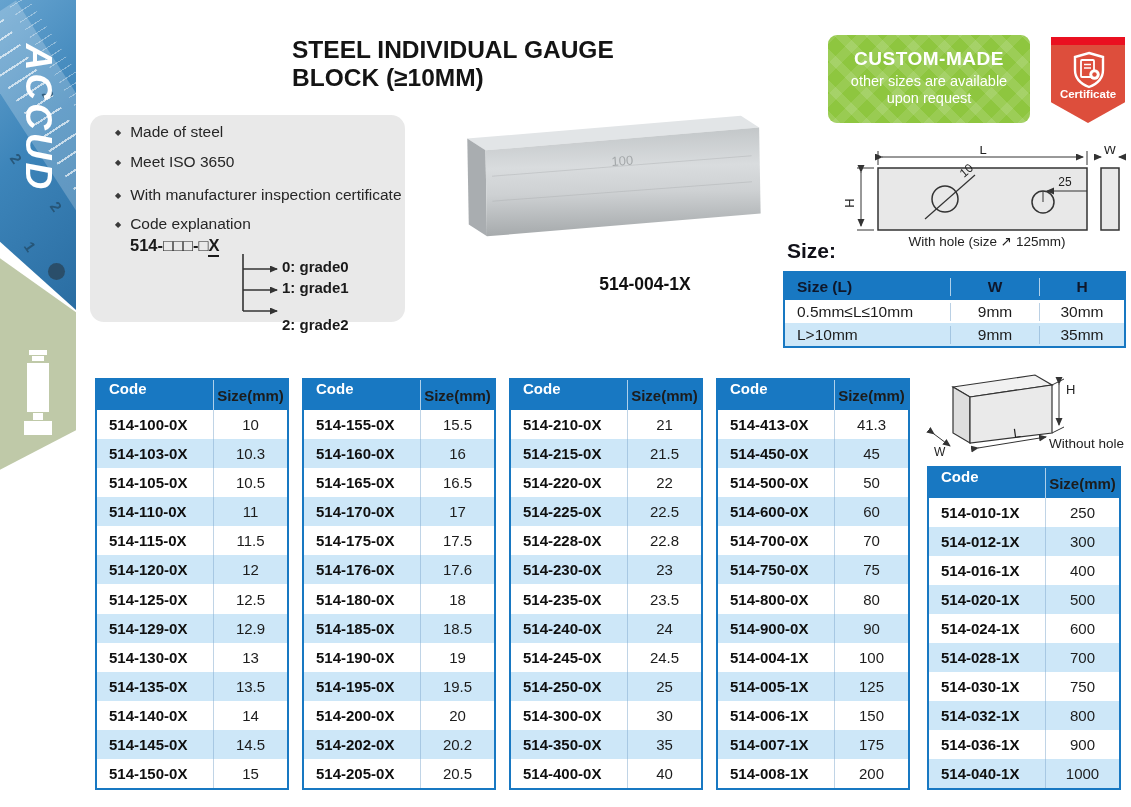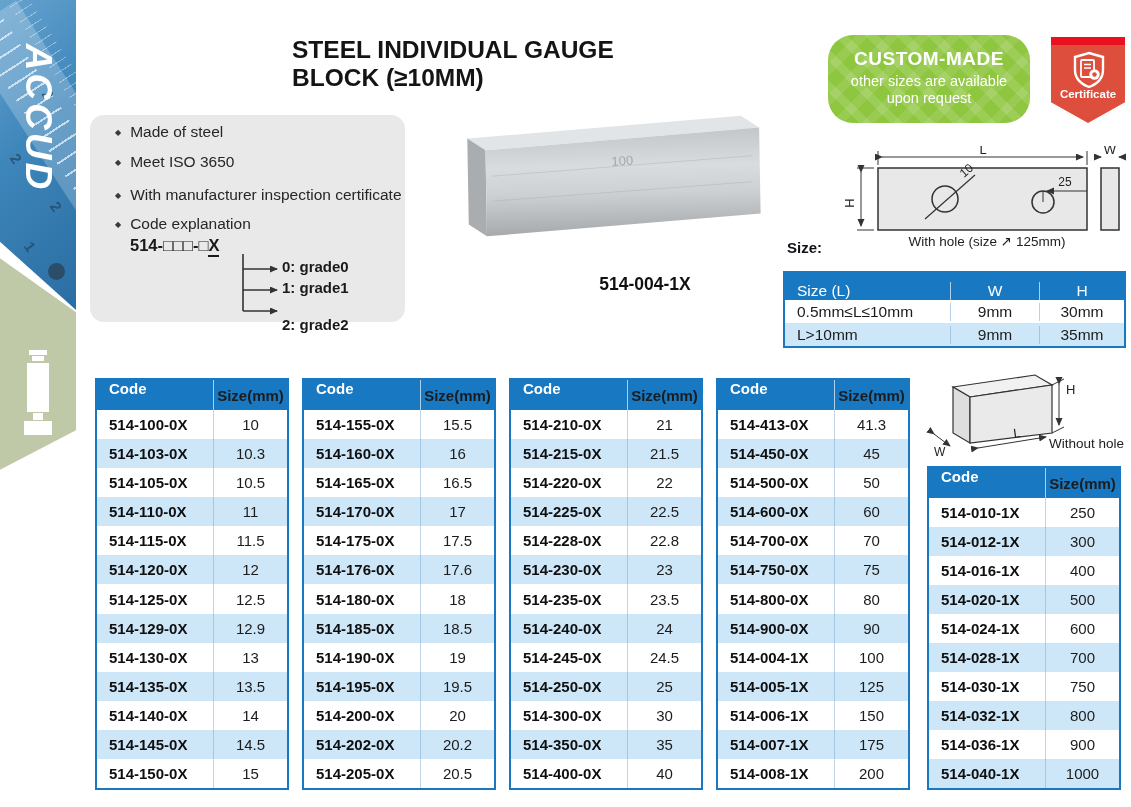--- a/index.html
+++ b/index.html
@@ -35,21 +35,21 @@
     background:linear-gradient(to right,#cfcfcf 0%,#e9e9e9 45%,#f7f7f7 80%,#fff 100%); }
   .series-banner { left:0; top:0; width:182px; height:55px;
     clip-path:polygon(0 0,88% 0,100% 50%,88% 100%,0 100%);
     background:linear-gradient(100deg,#0d4c7e 0%,#156a9f 40%,#1b7ec0 65%,#2fa9df 100%);
     color:#fff; font-size:25px; font-weight:bold; letter-spacing:1px;
     display:flex; align-items:center; padding-left:20px; }
   .page-title { left:292px; top:36px; font-size:24.5px; line-height:27.5px;
     font-weight:bold; color:#141414; }
 
   
-  .custom-made { left:828px; top:35px; width:202px; height:88px; border-radius:25px;
+  .custom-made { left:828px; top:35px; width:202px; height:88px; border-radius:9px;
     background:#8ec63f; color:#fff; text-align:center; overflow:hidden; }
   .custom-made::before { content:""; position:absolute; inset:0; border-radius:inherit;
     background:
       repeating-linear-gradient(45deg,rgba(255,255,255,.13) 0 9px,transparent 9px 22px),
       repeating-linear-gradient(-45deg,rgba(255,255,255,.10) 0 9px,transparent 9px 22px); }
   .cm-title { position:relative; margin-top:13px; font-size:19px; font-weight:bold; letter-spacing:.5px; }
   .cm-sub { position:relative; font-size:14.5px; line-height:16.5px; margin-top:3px; }
   .certificate { left:1051px; top:37px; width:74px; height:86px;
     clip-path:polygon(0 0,100% 0,100% 76%,50% 100%,0 76%);
     background:#dd4e3c; text-align:center; }
@@ -65,24 +65,24 @@
   .feat .dia { font-size:8px; color:#3a3a3a; margin-right:9px; }
   .code-line { position:absolute; left:40px; top:121px; font-size:16.5px; font-weight:bold; color:#1a1a1a; }
   .code-line .uline { border-bottom:2px solid #1a1a1a; padding-bottom:1px; }
   .grade { position:absolute; left:192px; height:18px; font-size:15px; font-weight:bold; color:#1a1a1a; }
 
   
   .prod-caption { left:490px; top:274px; width:310px; text-align:center;
     font-size:17.5px; font-weight:bold; color:#111; }
 
   
-  .size-heading { left:787px; top:239px; font-size:15px; font-weight:bold; color:#101018; }
+  .size-heading { left:787px; top:239px; font-size:21px; font-weight:bold; color:#101018; }
   .size-table { left:783px; top:271px; width:343px; border:2px solid #1878c2; background:#fff; }
   .st-row { display:flex; height:23px; align-items:center; font-size:15.5px; color:#1c1c1c; }
-  .st-head { height:27px; background:#1878c2; color:#ffffff; font-weight:normal;align-items:flex-end; }
+  .st-head { height:27px; background:#1878c2; color:#0f172a; font-weight:bold; }
   .st-c1 { width:165px; padding-left:12px; }
   .st-c2 { width:89px; text-align:center; border-left:1px solid rgba(130,170,205,.55); }
   .st-c3 { flex:1; text-align:center; border-left:1px solid rgba(130,170,205,.55); }
   .st-head .st-c2, .st-head .st-c3 { border-left:1px solid rgba(255,255,255,.65); }
   .st-alt { background:#cde7f8; }
 
   
   .block-table { position:absolute; width:194px; border:2px solid #1878c2;
     background:#fff; display:flex; flex-direction:column; }
   .bt-head { height:30px; background:#1878c2; display:flex; 

